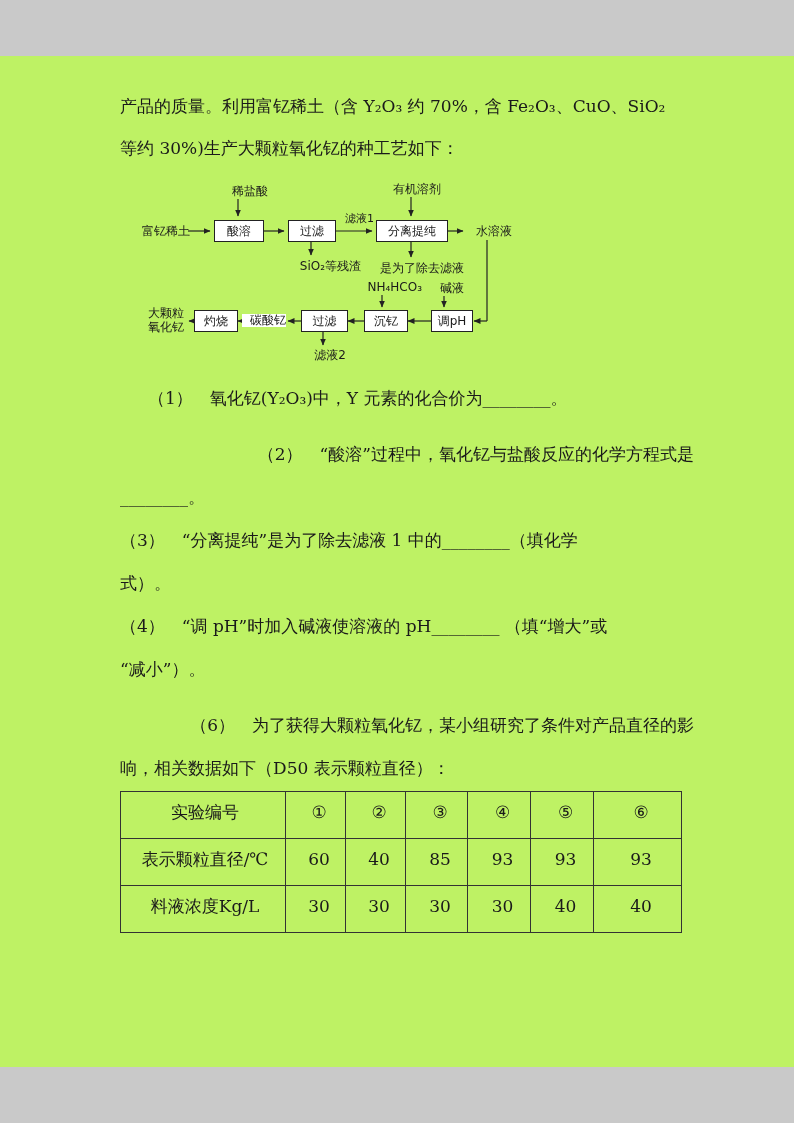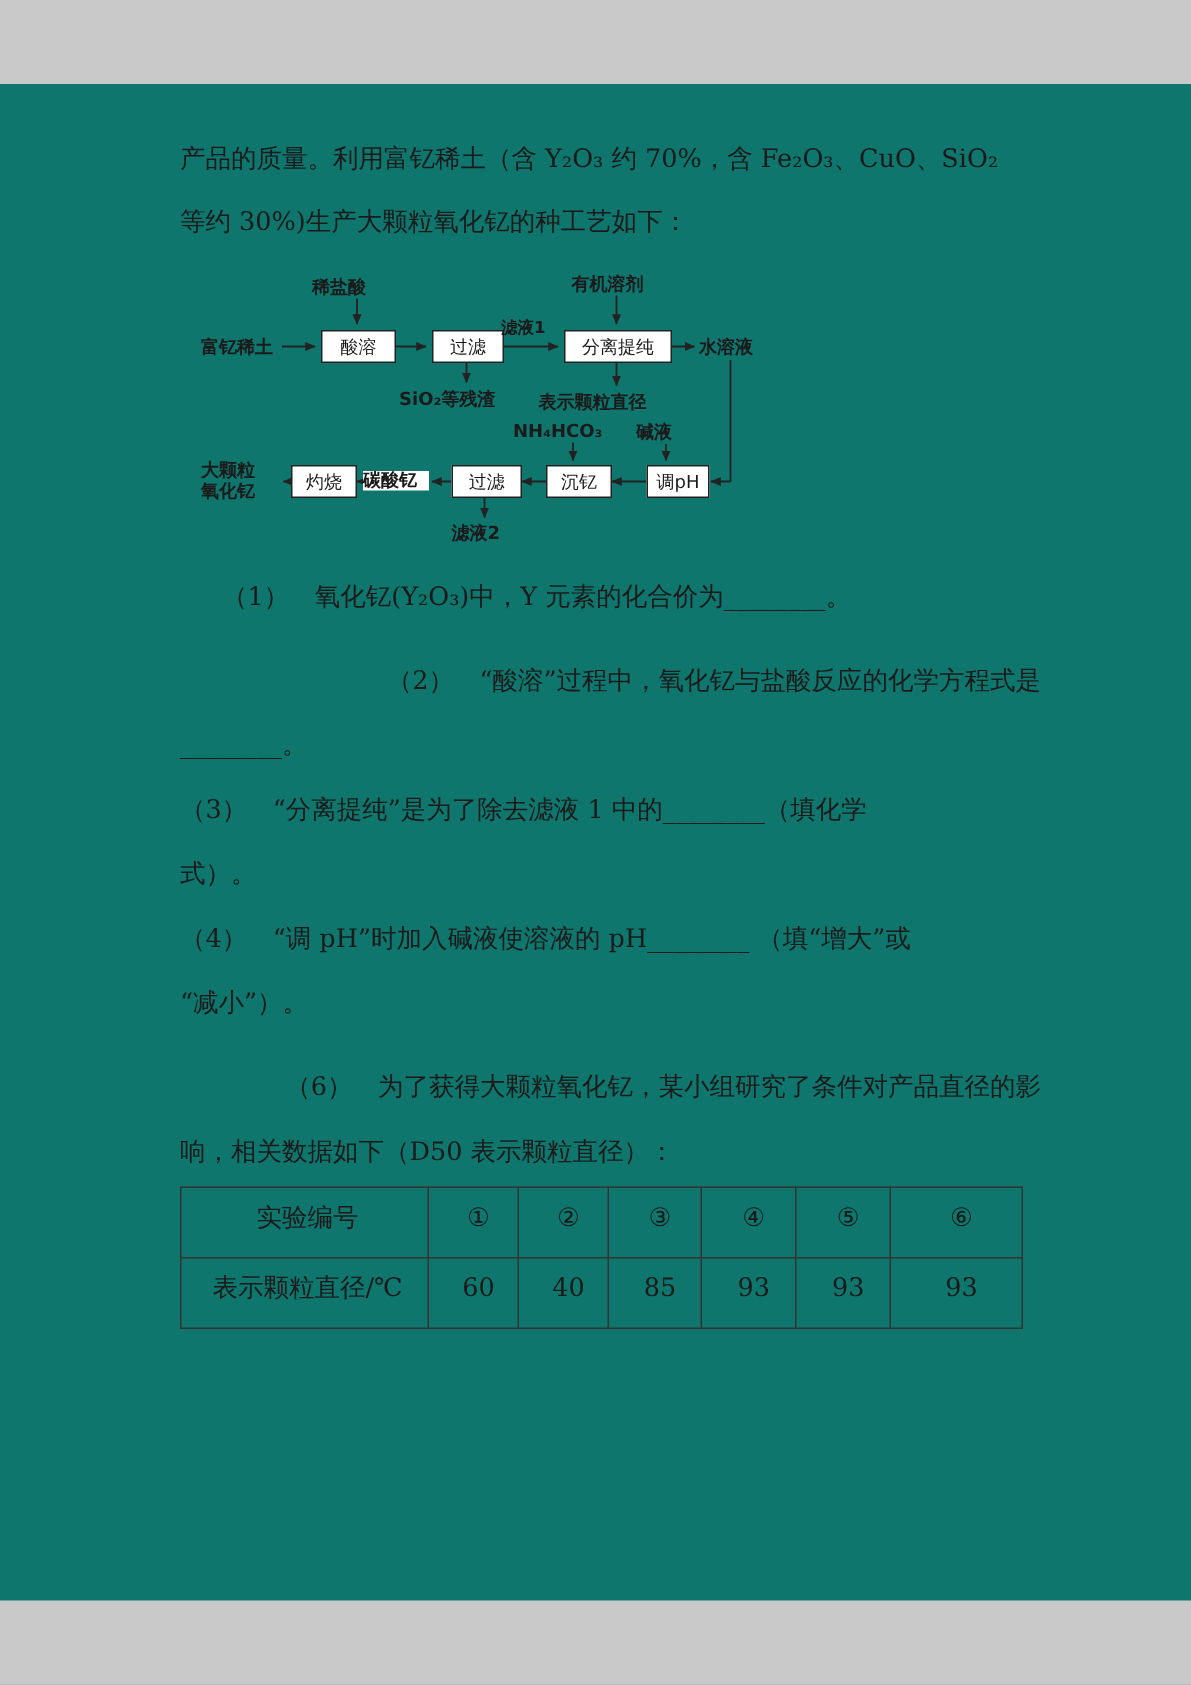--- a/index.html
+++ b/index.html
@@ -1,38 +1,38 @@
 <!DOCTYPE html>
 <html><head>
 <meta charset="utf-8">
 <style>
   html,body { margin:0; padding:0; background:#ffffff; }
   .page {
-    position:relative; width:794px; height:1123px; background:#0f766e;
+    position:relative; width:794px; height:1123px; background:#bef264;
     font-family:"DejaVu Serif","Liberation Serif",serif; color:#1a1a1a;
     overflow:hidden;
   }
   .gutter { position:absolute; left:0; width:794px; height:56px; background:#c9c9c9; }
   .gutter.top { top:0; }
   .gutter.bottom { bottom:0; }
 
   .content { position:relative; padding:93px 100px 0 120px; }
 
   .tline { font-size:17px; line-height:26px; white-space:nowrap; }
   .intro2 { margin-top:16px; }
 
   
   .flow {
     position:relative; width:440px; height:192px; margin:22px 0 0 16px;
     font-family:"DejaVu Sans","Liberation Sans",sans-serif;
   }
   .flow svg { position:absolute; left:0; top:0; }
   .flow .lbl {
-    position:absolute; font-size:12px; font-weight:bold; line-height:13px;
-    text-align:left; white-space:nowrap; z-index:2;
+    position:absolute; font-size:12px; font-weight:normal; line-height:13px;
+    text-align:right; white-space:nowrap; z-index:2;
   }
   .flow .box {
     position:absolute; height:20px; line-height:20px; border:1.4px solid #222;
     text-align:center; font-size:12px; font-weight:normal; background:#fff; z-index:2;
   }
 
   
   .ql { margin-top:17px; }
   .qgap { margin-top:30px;text-align:right; }
   .q1m { margin-top:10px;margin-left:28px; }
@@ -90,21 +90,21 @@
 
       <div class="lbl" style="left:72px;top:2px;width:60px">稀盐酸</div>
       <div class="lbl" style="left:245px;top:0;width:60px">有机溶剂</div>
       <div class="lbl" style="left:-2px;top:42px;width:56px">富钇稀土</div>
       <div class="box" style="left:78px;top:37px;width:48px">酸溶</div>
       <div class="box" style="left:152px;top:37px;width:46px">过滤</div>
       <div class="lbl" style="left:198px;top:29px;width:40px;font-size:11px">滤液1</div>
       <div class="box" style="left:240px;top:37px;width:70px">分离提纯</div>
       <div class="lbl" style="left:330px;top:42px;width:46px">水溶液</div>
       <div class="lbl" style="left:130px;top:77px;width:95px">SiO₂等残渣</div>
-      <div class="lbl" style="left:223px;top:79px;width:105px">表示颗粒直径</div>
+      <div class="lbl" style="left:223px;top:79px;width:105px">是为了除去滤液</div>
       <div class="lbl" style="left:206px;top:98px;width:80px">NH₄HCO₃</div>
       <div class="lbl" style="left:288px;top:99px;width:40px">碱液</div>
       <div class="lbl" style="left:-2px;top:124px;width:50px">大颗粒</div>
       <div class="lbl" style="left:-2px;top:138px;width:50px">氧化钇</div>
       <div class="box" style="left:58px;top:127px;width:42px">灼烧</div>
       <div class="lbl" style="left:106px;top:131px;width:44px;background:#fff">碳酸钇</div>
       <div class="box" style="left:165px;top:127px;width:45px">过滤</div>
       <div class="box" style="left:228px;top:127px;width:42px">沉钇</div>
       <div class="box" style="left:295px;top:127px;width:40px">调pH</div>
       <div class="lbl" style="left:165px;top:166px;width:45px">滤液2</div>
@@ -142,17 +142,26 @@
       </tr>
       <tr>
         <td>表示颗粒直径/℃</td>
         <td class="num">60</td>
         <td class="num">40</td>
         <td class="num">85</td>
         <td class="num">93</td>
         <td class="num">93</td>
         <td class="num">93</td>
       </tr>
+      <tr>
+        <td>料液浓度Kg/L</td>
+        <td class="num">30</td>
+        <td class="num">30</td>
+        <td class="num">30</td>
+        <td class="num">30</td>
+        <td class="num">40</td>
+        <td class="num">40</td>
+      </tr>
     </tbody>
       </table>
 
   </div>
 </div>
 
 </body></html>

